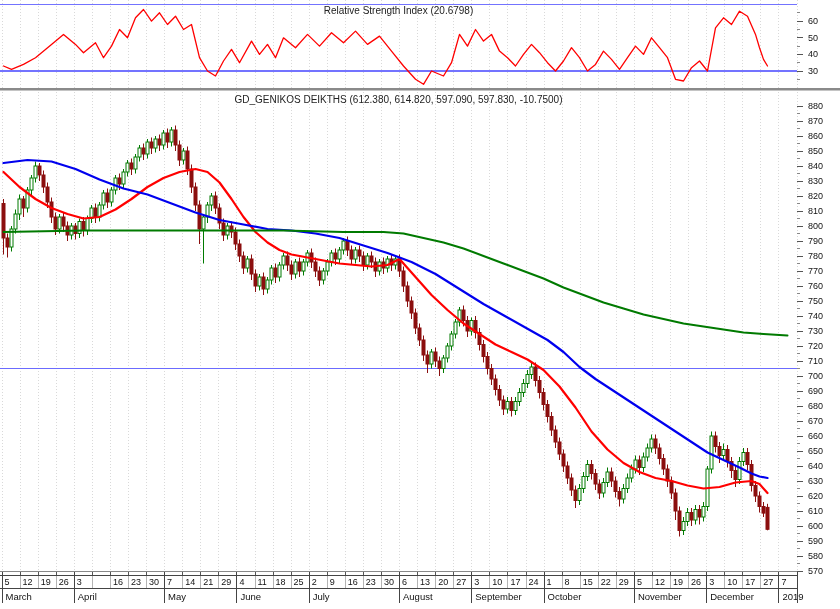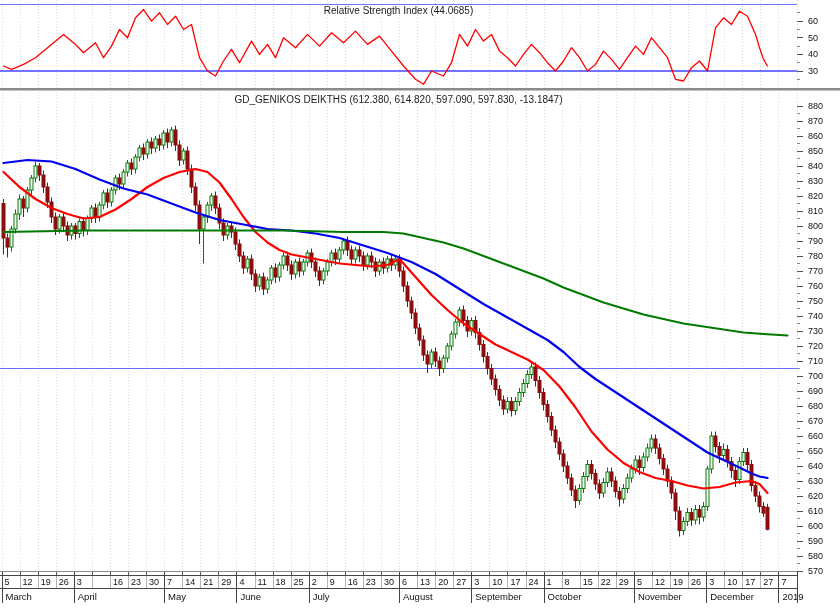--- a/index.html
+++ b/index.html
@@ -1156,15 +1156,15 @@
       <line x1="544.0" y1="571.5" x2="544.0" y2="603" class="axd" shape-rendering="crispEdges"></line>
       <text x="547.546" y="599.5" class="mlbl">October</text>
       <line x1="634.4" y1="571.5" x2="634.4" y2="603" class="axd" shape-rendering="crispEdges"></line>
       <text x="637.8870000000001" y="599.5" class="mlbl">November</text>
       <line x1="706.7" y1="571.5" x2="706.7" y2="603" class="axd" shape-rendering="crispEdges"></line>
       <text x="710.1598" y="599.5" class="mlbl">December</text>
       <line x1="778.9" y1="571.5" x2="778.9" y2="603" class="axd" shape-rendering="crispEdges"></line>
       <text x="782.4326000000001" y="599.5" class="mlbl">2019</text>
       <line x1="797" y1="571.5" x2="797" y2="603" class="axd" shape-rendering="crispEdges"></line>
     </svg>
-  <div class="title" id="rsi-title">Relative Strength Index (44.0685)</div>
-  <div class="title" id="price-title">GD_GENIKOS DEIKTHS (612.380, 614.820, 597.090, 597.830, -13.1847)</div>
+  <div class="title" id="rsi-title">Relative Strength Index (20.6798)</div>
+  <div class="title" id="price-title">GD_GENIKOS DEIKTHS (612.380, 614.820, 597.090, 597.830, -10.7500)</div>
 </div>
 
 </body></html>

